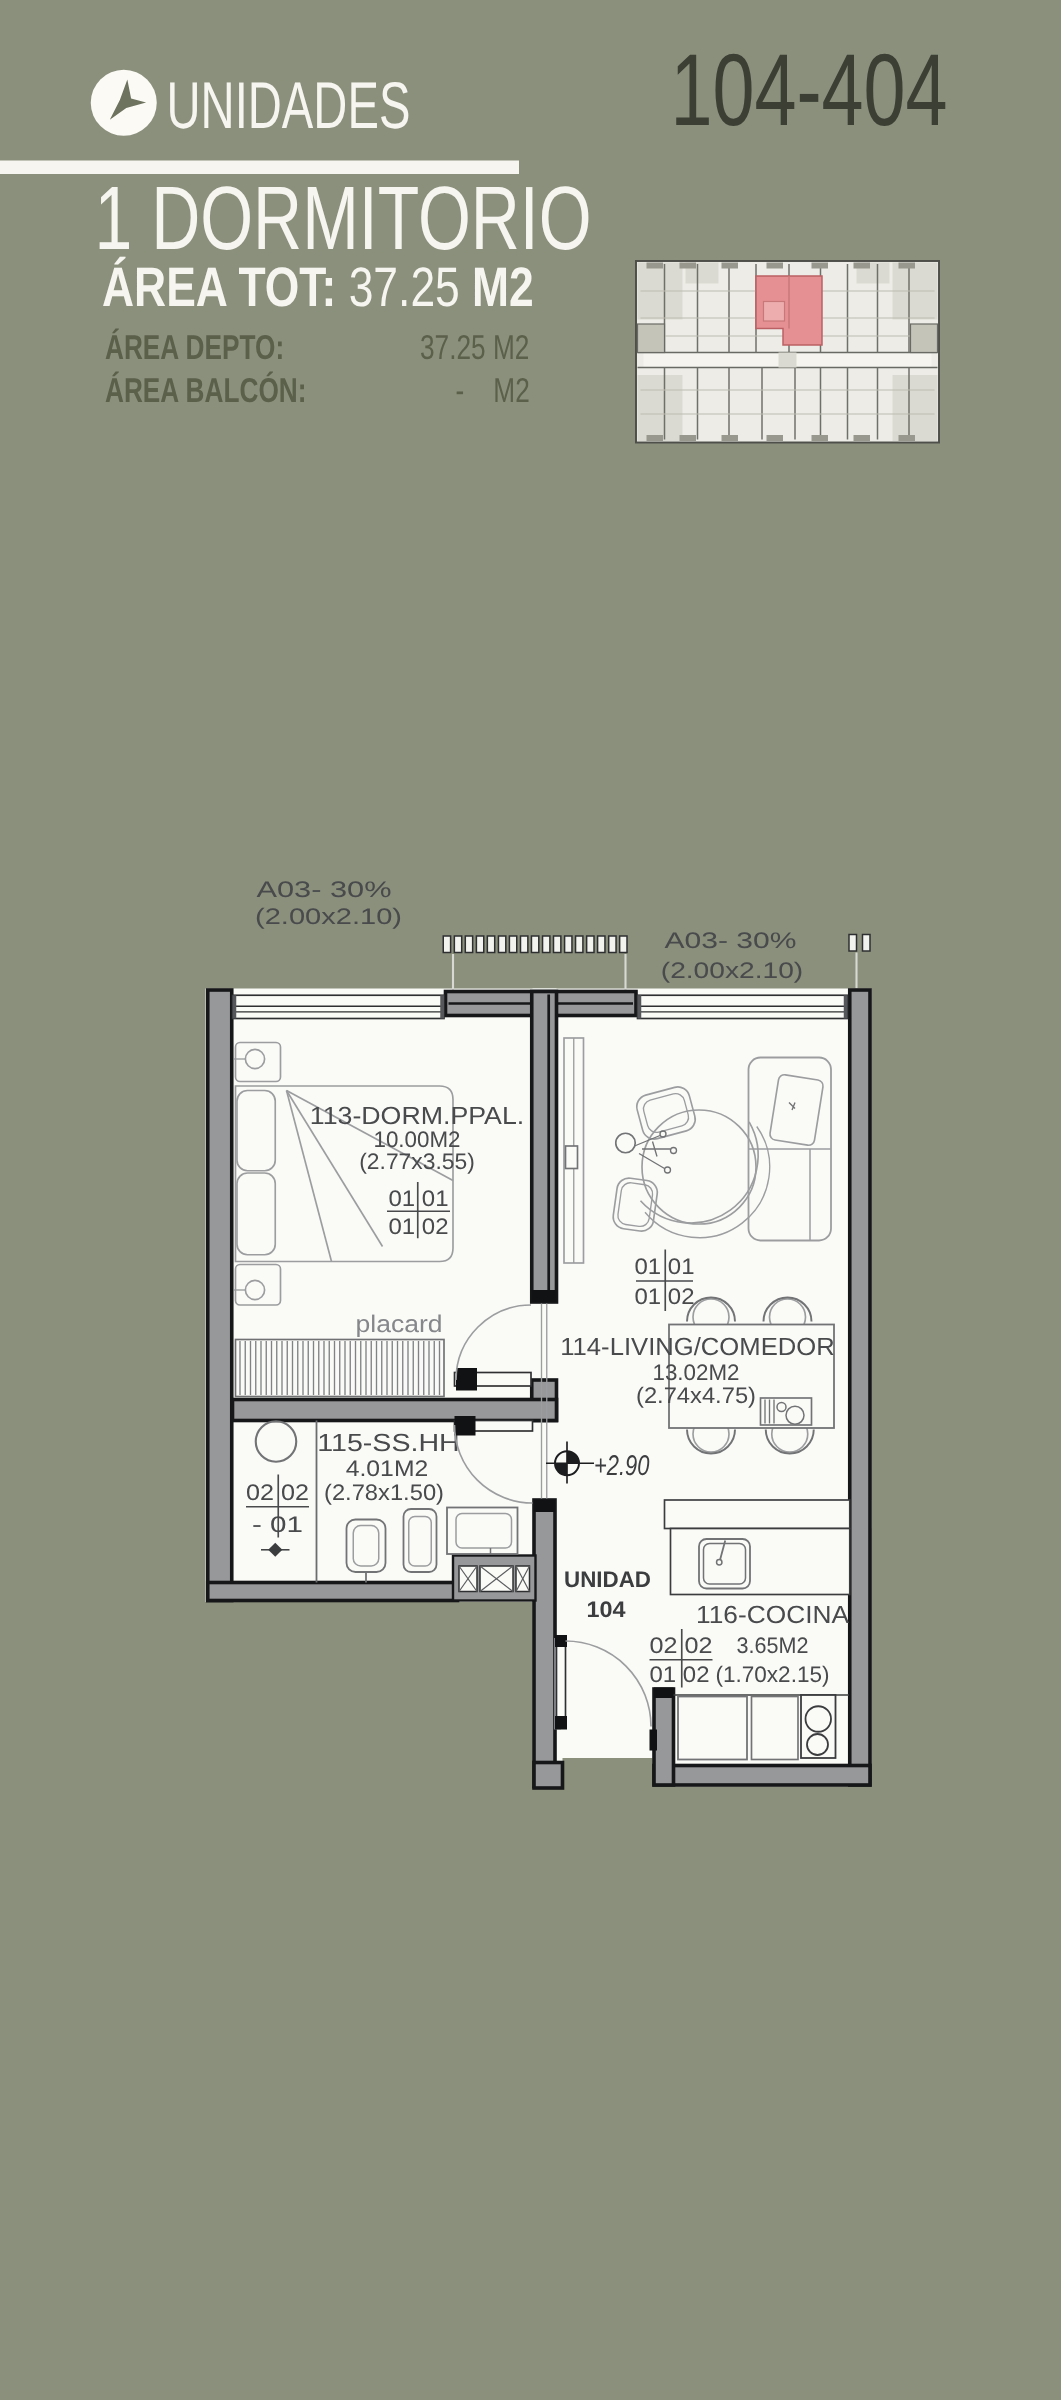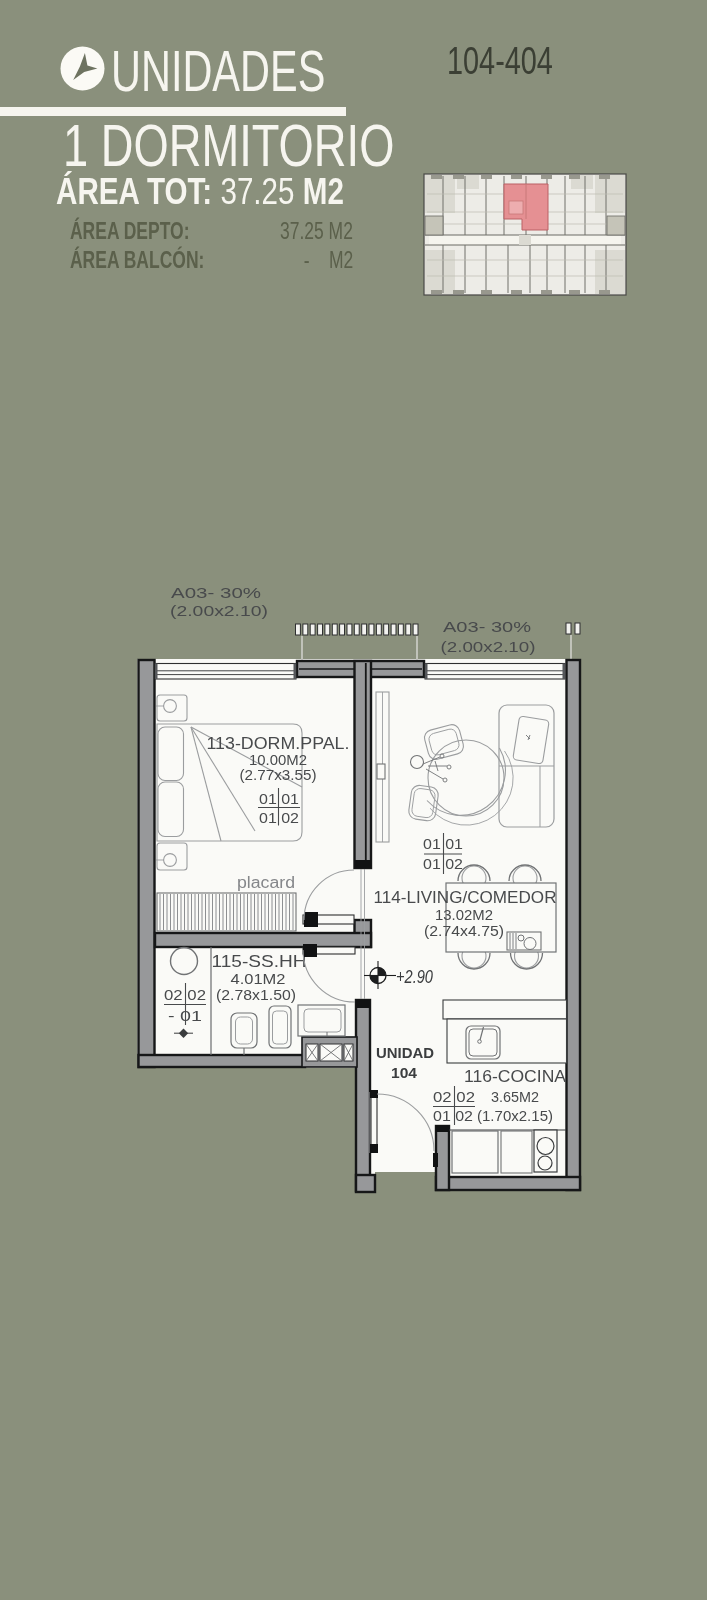--- a/index.html
+++ b/index.html
@@ -8,29 +8,29 @@
   .cond{display:inline-block;transform-origin:0 0;}
 </style>
 </head>
 <body>
 
 <svg class="abs" style="left:59px;top:45px;" width="47" height="47" viewBox="0 0 47 47">
   <circle cx="23.5" cy="23.5" r="22" fill="#fbfaf5"></circle>
   <path d="M 25.9 8.0 L 28.4 20.6 L 38.4 23.4 L 25.2 27.0 L 14.2 34.9 L 20.9 21.6 Z" fill="#6e7360"></path>
 </svg>
 
-<div class="abs" style="left:111px;top:39px;color:#f6f5ef;font-size:58px;line-height:64px;white-space:nowrap;"><span class="cond" style="transform:scaleX(0.715);">UNIDADES</span></div>
+<div class="abs" style="left:111px;top:39px;color:#f6f5ef;font-size:44px;line-height:64px;white-space:nowrap;"><span class="cond" style="transform:scaleX(0.715);">UNIDADES</span></div>
 
 <div class="abs" style="left:0;top:107px;width:346px;height:9px;background:#f6f5ef;"></div>
 
-<div class="abs" style="left:447px;top:33px;color:#3b3f34;font-size:39px;line-height:55px;white-space:nowrap;"><span class="cond" style="transform:scaleX(0.74);">104-404</span></div>
+<div class="abs" style="left:447px;top:33px;color:#3b3f34;font-size:68px;line-height:55px;white-space:nowrap;"><span class="cond" style="transform:scaleX(0.74);">104-404</span></div>
 
 <div class="abs" style="left:63px;top:122px;color:#f6f5ef;font-size:60px;line-height:48px;white-space:nowrap;"><span class="cond" style="transform:scaleX(0.755);">1 DORMITORIO</span></div>
 
-<div class="abs" style="left:56px;top:173px;color:#f6f5ef;font-size:37px;line-height:37px;font-weight:700;white-space:nowrap;"><span class="cond" style="transform:scaleX(0.80);">ÁREA TOT: <span style="font-weight:400;">37.25</span> M2</span></div>
+<div class="abs" style="left:68px;top:173px;color:#f6f5ef;font-size:37px;line-height:37px;font-weight:700;white-space:nowrap;"><span class="cond" style="transform:scaleX(0.80);">ÁREA TOT: <span style="font-weight:400;">37.25</span> M2</span></div>
 
 <div class="abs" style="left:70px;top:219px;width:283px;height:24px;color:#5b604b;font-size:23px;line-height:24px;font-weight:700;white-space:nowrap;"><span class="cond" style="transform:scaleX(0.76);">ÁREA DEPTO:</span><span class="abs" style="right:0;top:0;font-weight:400;"><span class="cond" style="display:inline-block;transform:scaleX(0.76);transform-origin:100% 0;">37.25 M2</span></span></div>
 
 <div class="abs" style="left:70px;top:248px;width:283px;height:24px;color:#5b604b;font-size:23px;line-height:24px;font-weight:700;white-space:nowrap;"><span class="cond" style="transform:scaleX(0.76);">ÁREA BALCÓN:</span><span class="abs" style="right:0;top:0;font-weight:400;"><span class="cond" style="display:inline-block;transform:scaleX(0.76);transform-origin:100% 0;">-&nbsp;&nbsp;&nbsp;&nbsp;M2</span></span></div>
 
 <svg class="abs" style="left:423px;top:172px;" width="205" height="125" viewBox="0 0 205 125">
 
 <rect x="1" y="2" width="202" height="121" fill="#edece7" stroke="#4e4e4a" stroke-width="1.3"></rect>
 
 <rect x="2" y="3" width="30" height="38" fill="#dbdad2"></rect>

